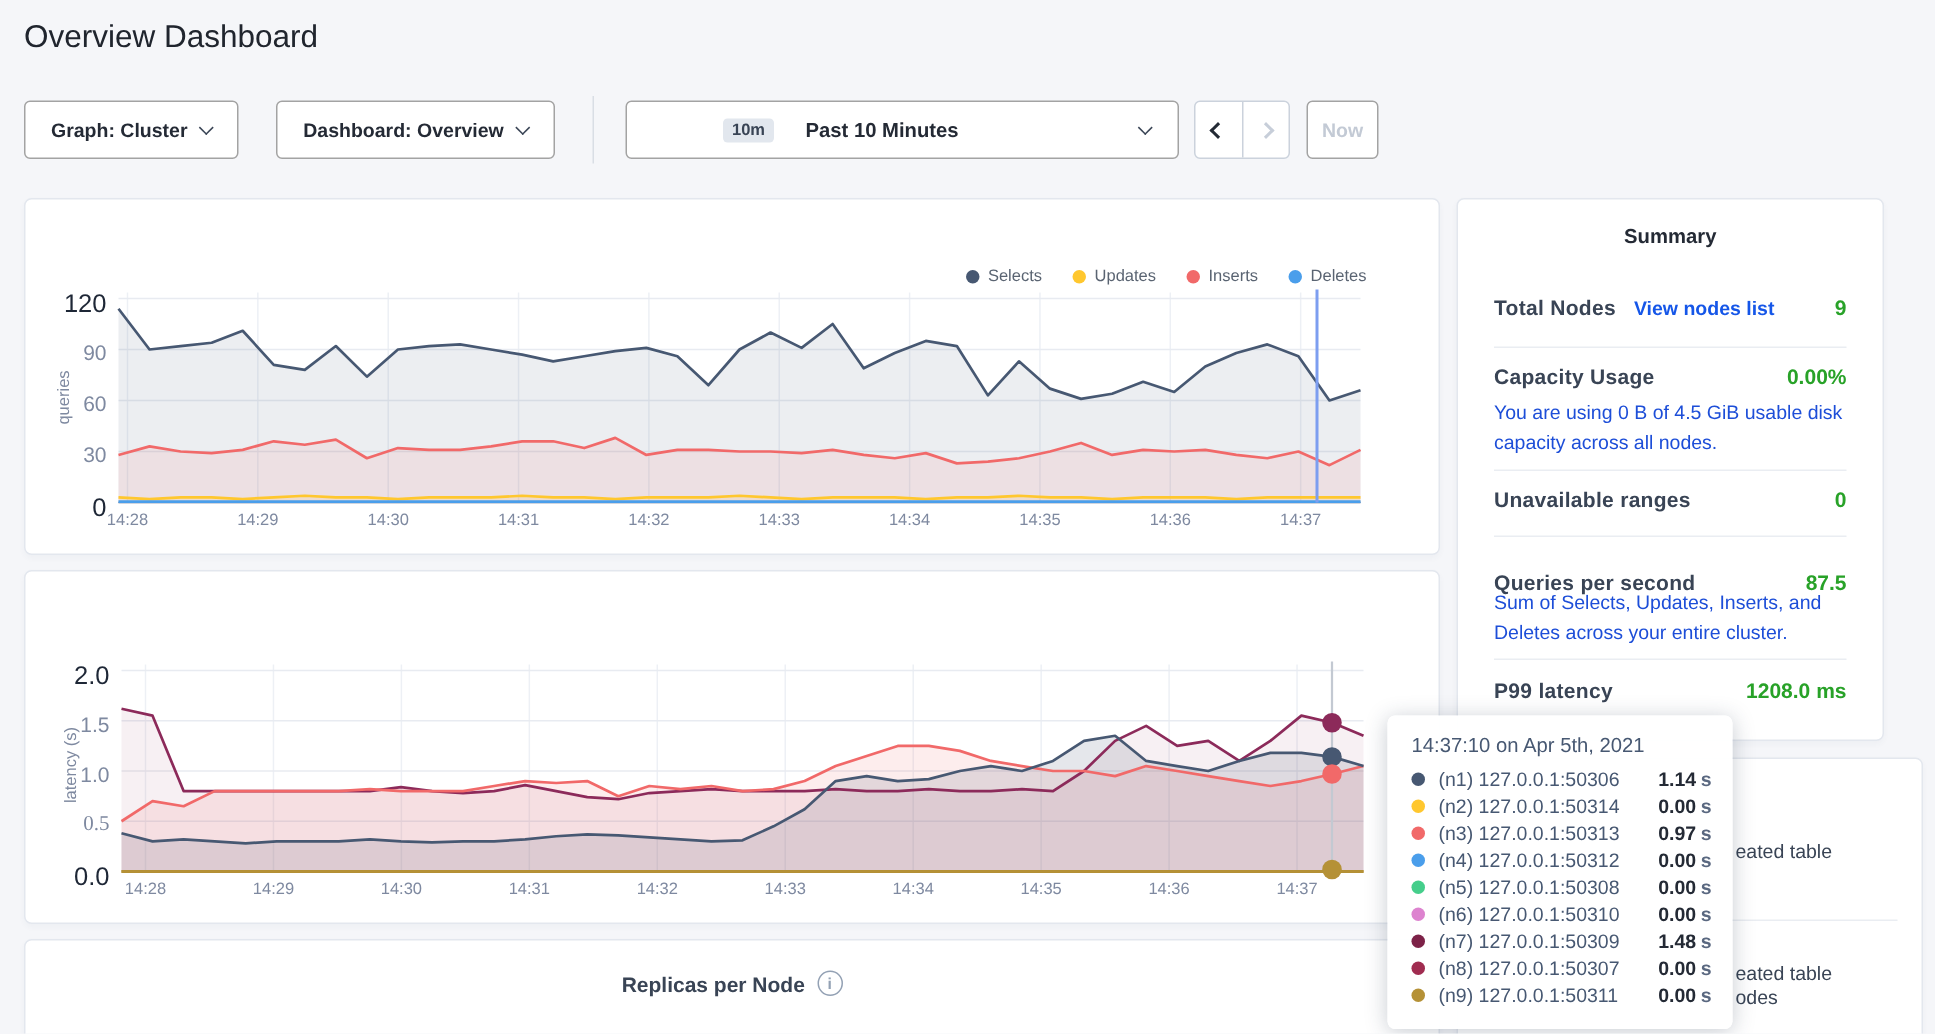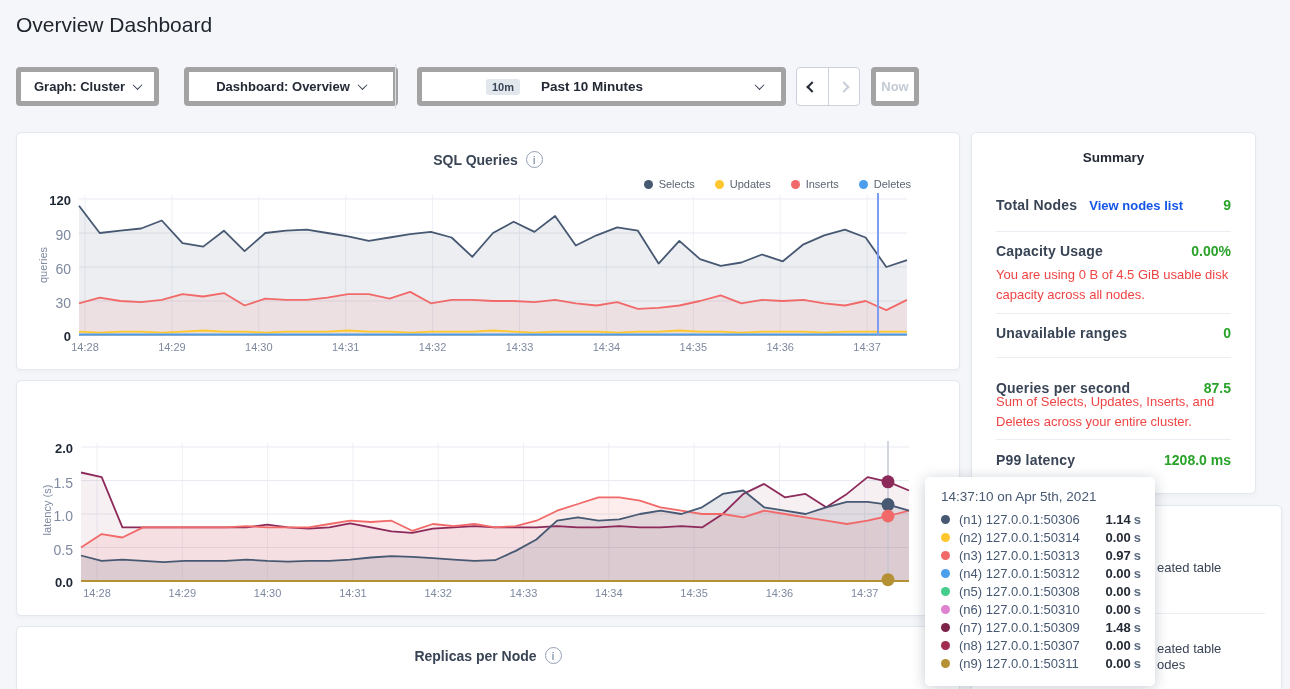--- a/index.html
+++ b/index.html
@@ -5,21 +5,21 @@
   * { box-sizing: border-box; }
   html,body { margin:0; padding:0; }
   body {
     width:1290px; height:689px; position:relative; overflow:hidden;
     background:#F5F6F9; font-family:"Liberation Sans", sans-serif; color:#242A35;
   }
   .page-title { position:absolute; left:16px; top:13px; font-size:21px; font-weight:500; color:#20252E; }
 
   
   .btn {
-    position:absolute; height:39px; background:#fff; border:5px solid #a3a3a3; border-radius:4px;
+    position:absolute; height:39px; background:#fff; border:1px solid #a3a3a3; border-radius:4px;
     display:flex; align-items:center; justify-content:center; gap:9px;
     font-size:13px; font-weight:700; color:#242A35; cursor:pointer;
   }
   .chev { display:inline-block; width:7px; height:7px; border-right:1.7px solid #394455; border-bottom:1.7px solid #394455; transform:rotate(45deg) translate(-1px,-1px); }
   .vdivider { position:absolute; width:1px; background:#D9DEE5; }
   .time-select { justify-content:flex-start; padding:0 16px; }
   .time-badge { background:#E2E7EE; border-radius:3px; padding:2px 6px; font-size:11px; font-weight:700; color:#394455;margin-left:48px; }
   .time-label { margin-left:12px; font-size:13.5px; font-weight:700; }
   .time-chev { position:absolute; right:18px; }
   .arrow-group { position:absolute; left:796px; top:67px; width:64px; height:39px; background:#fff; border:1px solid #CBD2DC; border-radius:4px; display:flex; }
@@ -34,31 +34,31 @@
   .chart-title { position:absolute; top:18px; left:0; right:0; text-align:center; font-size:14px; font-weight:700; color:#394455; }
   .chart-title .inner { display:inline-flex; align-items:center; gap:8px; }
   .info-icon { display:inline-flex; width:17px; height:17px; border:1px solid #93A1B4; border-radius:50%; color:#93A1B4; font-size:10.5px; align-items:center; justify-content:center; font-style:normal; cursor:pointer; }
   .info-icon::after { content:"i"; }
 
   .legend { position:absolute; top:45px; right:48px; display:flex; gap:20px; }
   .legend-item { display:flex; align-items:center; gap:6px; font-size:11px; color:#5A6472; cursor:pointer; }
   .legend-dot { width:9px; height:9px; border-radius:50%; }
 
   .ylab { position:absolute; width:40px; text-align:right; font-size:14px; color:#7E89A0; }
-  .ylab.bold { font-weight:700; color:#1E2736; font-size:13px; }
+  .ylab.bold { font-weight:400; color:#1E2736; font-size:17px; }
   .xlab { position:absolute; width:48px; text-align:center; font-size:11px; color:#7E89A0; }
   .unit-label { position:absolute; font-size:11px; color:#7E89A0; transform:rotate(-90deg); transform-origin:center; white-space:nowrap; }
 
   
   .summary-title { position:absolute; top:17px; left:0; right:0; text-align:center; font-size:13.5px; font-weight:700; color:#242A35; }
   .srow { position:absolute; left:24px; right:24px; display:flex; align-items:baseline; }
   .slabel { font-size:14px; font-weight:700; color:#394455; letter-spacing:0.2px; }
   .svalue { margin-left:auto; font-size:14px; font-weight:700; color:#28A228; }
   .slink { font-size:13px; font-weight:700; color:#1556E8; margin-left:12px; cursor:pointer; }
-  .sdesc { position:absolute; left:24px; right:24px; font-size:13px; color:#ef4444; line-height:20px; }
+  .sdesc { position:absolute; left:24px; right:24px; font-size:13px; color:#1d4ed8; line-height:20px; }
   .sdivider { position:absolute; left:24px; right:24px; height:1px; background:#EAEDF2; }
 
   
   .tooltip {
     position:absolute; left:925px; top:477px; width:230px; height:209px; z-index:50;
     background:rgba(255,255,255,0.97); border-radius:5px; box-shadow:0 2px 14px rgba(40,55,80,0.25);
     padding:12px 14px 10px 16px;
   }
   .tt-head { font-size:13.5px; color:#475872; margin-bottom:6px; }
   .tt-row { display:flex; align-items:center; height:18px; font-size:13px; color:#475872; }
@@ -72,21 +72,21 @@
 </head>
 <body>
 
 <div class="page-title">Overview Dashboard</div>
 
 <div class="btn" style="left:16px; top:67px; width:143px;">
   <span>Graph: Cluster</span>
   <span class="chev"></span>
 </div>
 
-<div class="btn" style="left:184px; top:67px; width:214px;">
+<div class="btn" style="left:184px; top:67px; width:186px;">
   <span>Dashboard: Overview</span>
   <span class="chev"></span>
 </div>
 
 <div class="vdivider" style="left:395px; top:64px; height:45px;"></div>
 
 <div class="btn time-select" style="left:417px; top:67px; width:369px;">
   <span class="time-badge">10m</span>
   <span class="time-label">Past 10 Minutes</span>
   <span class="chev time-chev"></span>
@@ -99,26 +99,20 @@
   <div class="arrow-cell">
       <span class="chev-right"></span>
     </div>
 </div>
 
 <div class="btn now-btn">
   <span>Now</span>
 </div>
 
 <div class="panel" style="left:16px; top:132px; width:944px; height:238px;">
-  <div class="chart-title">
-    <span class="inner">
-      <span>SQL Queries</span>
-      <span class="info-icon"></span>
-    </span>
-  </div>
   <div class="legend" id="legend-0">
       <span class="legend-item">
         <span class="legend-dot" style="background: rgb(71, 88, 114);"></span>
         <span>Selects</span>
       </span>
       <span class="legend-item">
         <span class="legend-dot" style="background: rgb(255, 199, 46);"></span>
         <span>Updates</span>
       </span>
       <span class="legend-item">
@@ -202,21 +196,21 @@
       <polyline points="0.0,104.5 20.7,91.1 41.4,94.5 62.1,84.4 82.8,84.4 103.5,84.4 124.2,84.4 144.9,84.4 165.6,83.1 186.3,84.4 207.0,84.4 227.7,84.4 248.4,81.0 269.1,77.7 289.8,79.0 310.5,77.7 331.2,87.8 351.9,81.0 372.6,83.1 393.3,81.0 414.0,84.4 434.7,83.1 455.4,77.7 476.1,67.7 496.8,61.0 517.5,54.3 538.2,54.3 558.9,57.6 579.6,64.3 600.3,67.7 621.0,71.0 641.7,71.0 662.4,74.4 683.1,67.7 703.8,71.0 724.5,74.4 745.2,77.7 765.9,81.0 786.6,77.7 807.3,73.0 828.0,67.7" fill="none" stroke="#F16969" stroke-width="1.8" stroke-linejoin="round"></polyline>
       <polyline points="0.0,112.5 20.7,117.9 41.4,116.6 62.1,117.9 82.8,119.2 103.5,117.9 124.2,117.9 144.9,117.9 165.6,116.6 186.3,117.9 207.0,118.6 227.7,117.9 248.4,117.9 269.1,116.6 289.8,114.5 310.5,113.2 331.2,113.9 351.9,115.2 372.6,116.6 393.3,117.9 414.0,117.2 434.7,107.9 455.4,96.5 476.1,77.7 496.8,74.4 517.5,77.7 538.2,76.4 558.9,71.0 579.6,67.7 600.3,71.0 621.0,64.3 641.7,50.9 662.4,47.5 683.1,64.3 703.8,67.7 724.5,71.0 745.2,64.3 765.9,58.9 786.6,58.9 807.3,61.6 828.0,67.7" fill="none" stroke="#475872" stroke-width="1.8" stroke-linejoin="round"></polyline>
       <polyline points="0.0,138.0 20.7,138.0 41.4,138.0 62.1,138.0 82.8,138.0 103.5,138.0 124.2,138.0 144.9,138.0 165.6,138.0 186.3,138.0 207.0,138.0 227.7,138.0 248.4,138.0 269.1,138.0 289.8,138.0 310.5,138.0 331.2,138.0 351.9,138.0 372.6,138.0 393.3,138.0 414.0,138.0 434.7,138.0 455.4,138.0 476.1,138.0 496.8,138.0 517.5,138.0 538.2,138.0 558.9,138.0 579.6,138.0 600.3,138.0 621.0,138.0 641.7,138.0 662.4,138.0 683.1,138.0 703.8,138.0 724.5,138.0 745.2,138.0 765.9,138.0 786.6,138.0 807.3,138.0 828.0,138.0" fill="none" stroke="#B59136" stroke-width="1.8" stroke-linejoin="round"></polyline>
       <line x1="807" y1="-2" x2="807" y2="138" stroke="#C3C9D2" stroke-width="1.5"></line>
       <circle cx="807" cy="38.84" r="6.5" fill="#8C2A5A"></circle>
       <circle cx="807" cy="61.620000000000005" r="6.5" fill="#475872"></circle>
       <circle cx="807" cy="73.01" r="6.5" fill="#F16969"></circle>
       <circle cx="807" cy="136.66" r="6.5" fill="#B59136"></circle>
     </svg>
     <div class="ylab bold" style="left: 16px; top: 194px;">0.0</div>
-    <div class="ylab" style="left: 16px; top: 160.5px;">0.5</div>
+    <div class="ylab" style="left: 16px; top: 160.5px; font-family: Liberation Serif, serif;">0.5</div>
     <div class="ylab" style="left: 16px; top: 127px;">1.0</div>
     <div class="ylab" style="left: 16px; top: 93.5px;">1.5</div>
     <div class="ylab bold" style="left: 16px; top: 60px;">2.0</div>
     <div class="xlab" style="left: 56px; top: 206px;">14:28</div>
     <div class="xlab" style="left: 141.3px; top: 206px;">14:29</div>
     <div class="xlab" style="left: 226.6px; top: 206px;">14:30</div>
     <div class="xlab" style="left: 311.9px; top: 206px;">14:31</div>
     <div class="xlab" style="left: 397.2px; top: 206px;">14:32</div>
     <div class="xlab" style="left: 482.5px; top: 206px;">14:33</div>
     <div class="xlab" style="left: 567.8px; top: 206px;">14:34</div>

